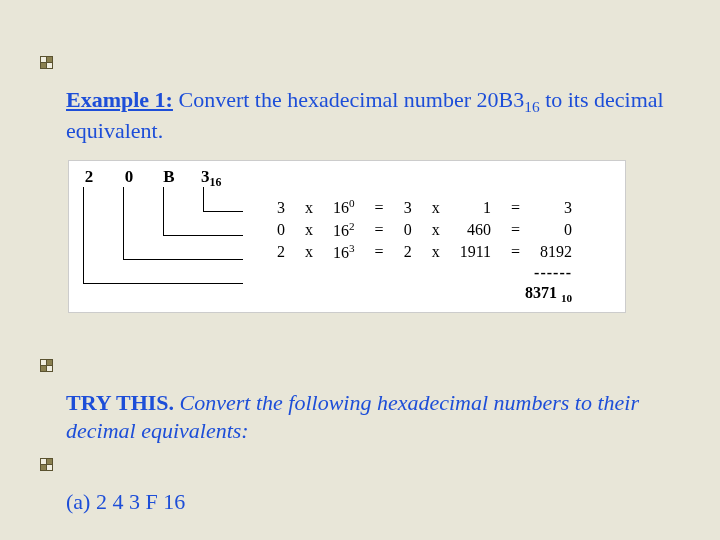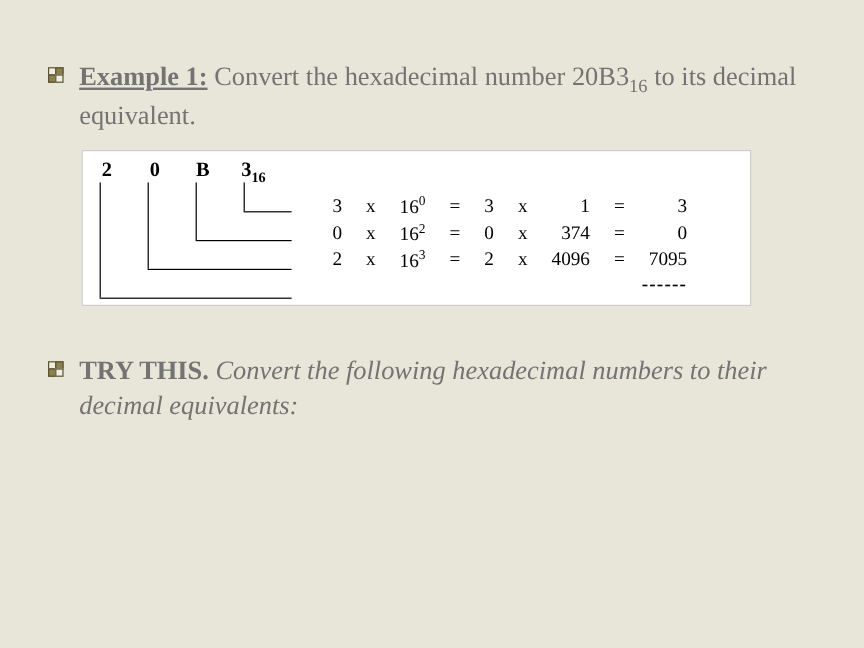--- a/index.html
+++ b/index.html
@@ -39,23 +39,24 @@
     height: 7px;
     border: 1px solid #5a5230;
     box-sizing: border-box;
   }
   .bullet-icon .sq.a { left:0; top:0; background:#f0eee0;}
   .bullet-icon .sq.b { left:6px; top:0; background:#8a8050;}
   .bullet-icon .sq.c { left:0; top:6px; background:#8a8050;}
   .bullet-icon .sq.d { left:6px; top:6px; background:#f0eee0;}
   .item-text {
     font-size: 22px;
-    color: #737373;
+    color: #1d4ed8;
     line-height: 1.3;
     flex: 1;
+    margin-top: 36px;
   }
   .item-text .bold { font-weight: bold; }
   .item-text .under { text-decoration: underline; }
   .item-text .ital { font-style: italic; text-align: center; }
   sub { font-size: 0.7em; vertical-align: sub; }
   .diagram-wrap {
     background: #ffffff;
     border: 1px solid #ccc;
     margin: 14px 0 40px 28px;
     width: 540px;
@@ -158,48 +159,62 @@
         <td class="c">=</td>
             <td>3</td>
       </tr>
       <tr>
         <td>0</td>
             <td class="c">x</td>
         <td><span>16</span><sup>2</sup></td>
         <td class="c">=</td>
             <td>0</td>
         <td class="c">x</td>
-            <td>374</td>
+            <td>460</td>
         <td class="c">=</td>
             <td>0</td>
       </tr>
       <tr>
         <td>2</td>
             <td class="c">x</td>
         <td><span>16</span><sup>3</sup></td>
         <td class="c">=</td>
             <td>2</td>
         <td class="c">x</td>
-            <td>4096</td>
-        <td class="c">=</td>
-            <td>7095</td>
+            <td>1911</td>
+        <td class="c">=</td>
+            <td>8192</td>
       </tr>
       <tr class="dash-row">
             <td colspan="9" style="text-align:right;"><span class="dashes">------</span></td>
+          </tr>
+      <tr class="result-row">
+            <td colspan="9" style="text-align:right;"><span>8371</span> <sub>10</sub></td>
           </tr>
     </tbody>
       </table>
   </div>
 
   <div class="bullet-row">
     <span class="bullet-icon">
       <span class="sq a"></span>
         <span class="sq b"></span>
         <span class="sq c"></span>
         <span class="sq d"></span>
     </span>
     <div class="item-text">
       <span class="bold">TRY THIS.</span><span class="ital"> Convert the following hexadecimal numbers to their decimal equivalents:</span>
     </div>
   </div>
 
+  <div class="bullet-row">
+    <span class="bullet-icon">
+      <span class="sq a"></span>
+        <span class="sq b"></span>
+        <span class="sq c"></span>
+        <span class="sq d"></span>
+    </span>
+    <div class="item-text">
+      <span>(a) 2 4 3 F 16</span>
+    </div>
+  </div>
 
 </div>
 
 </body></html>

